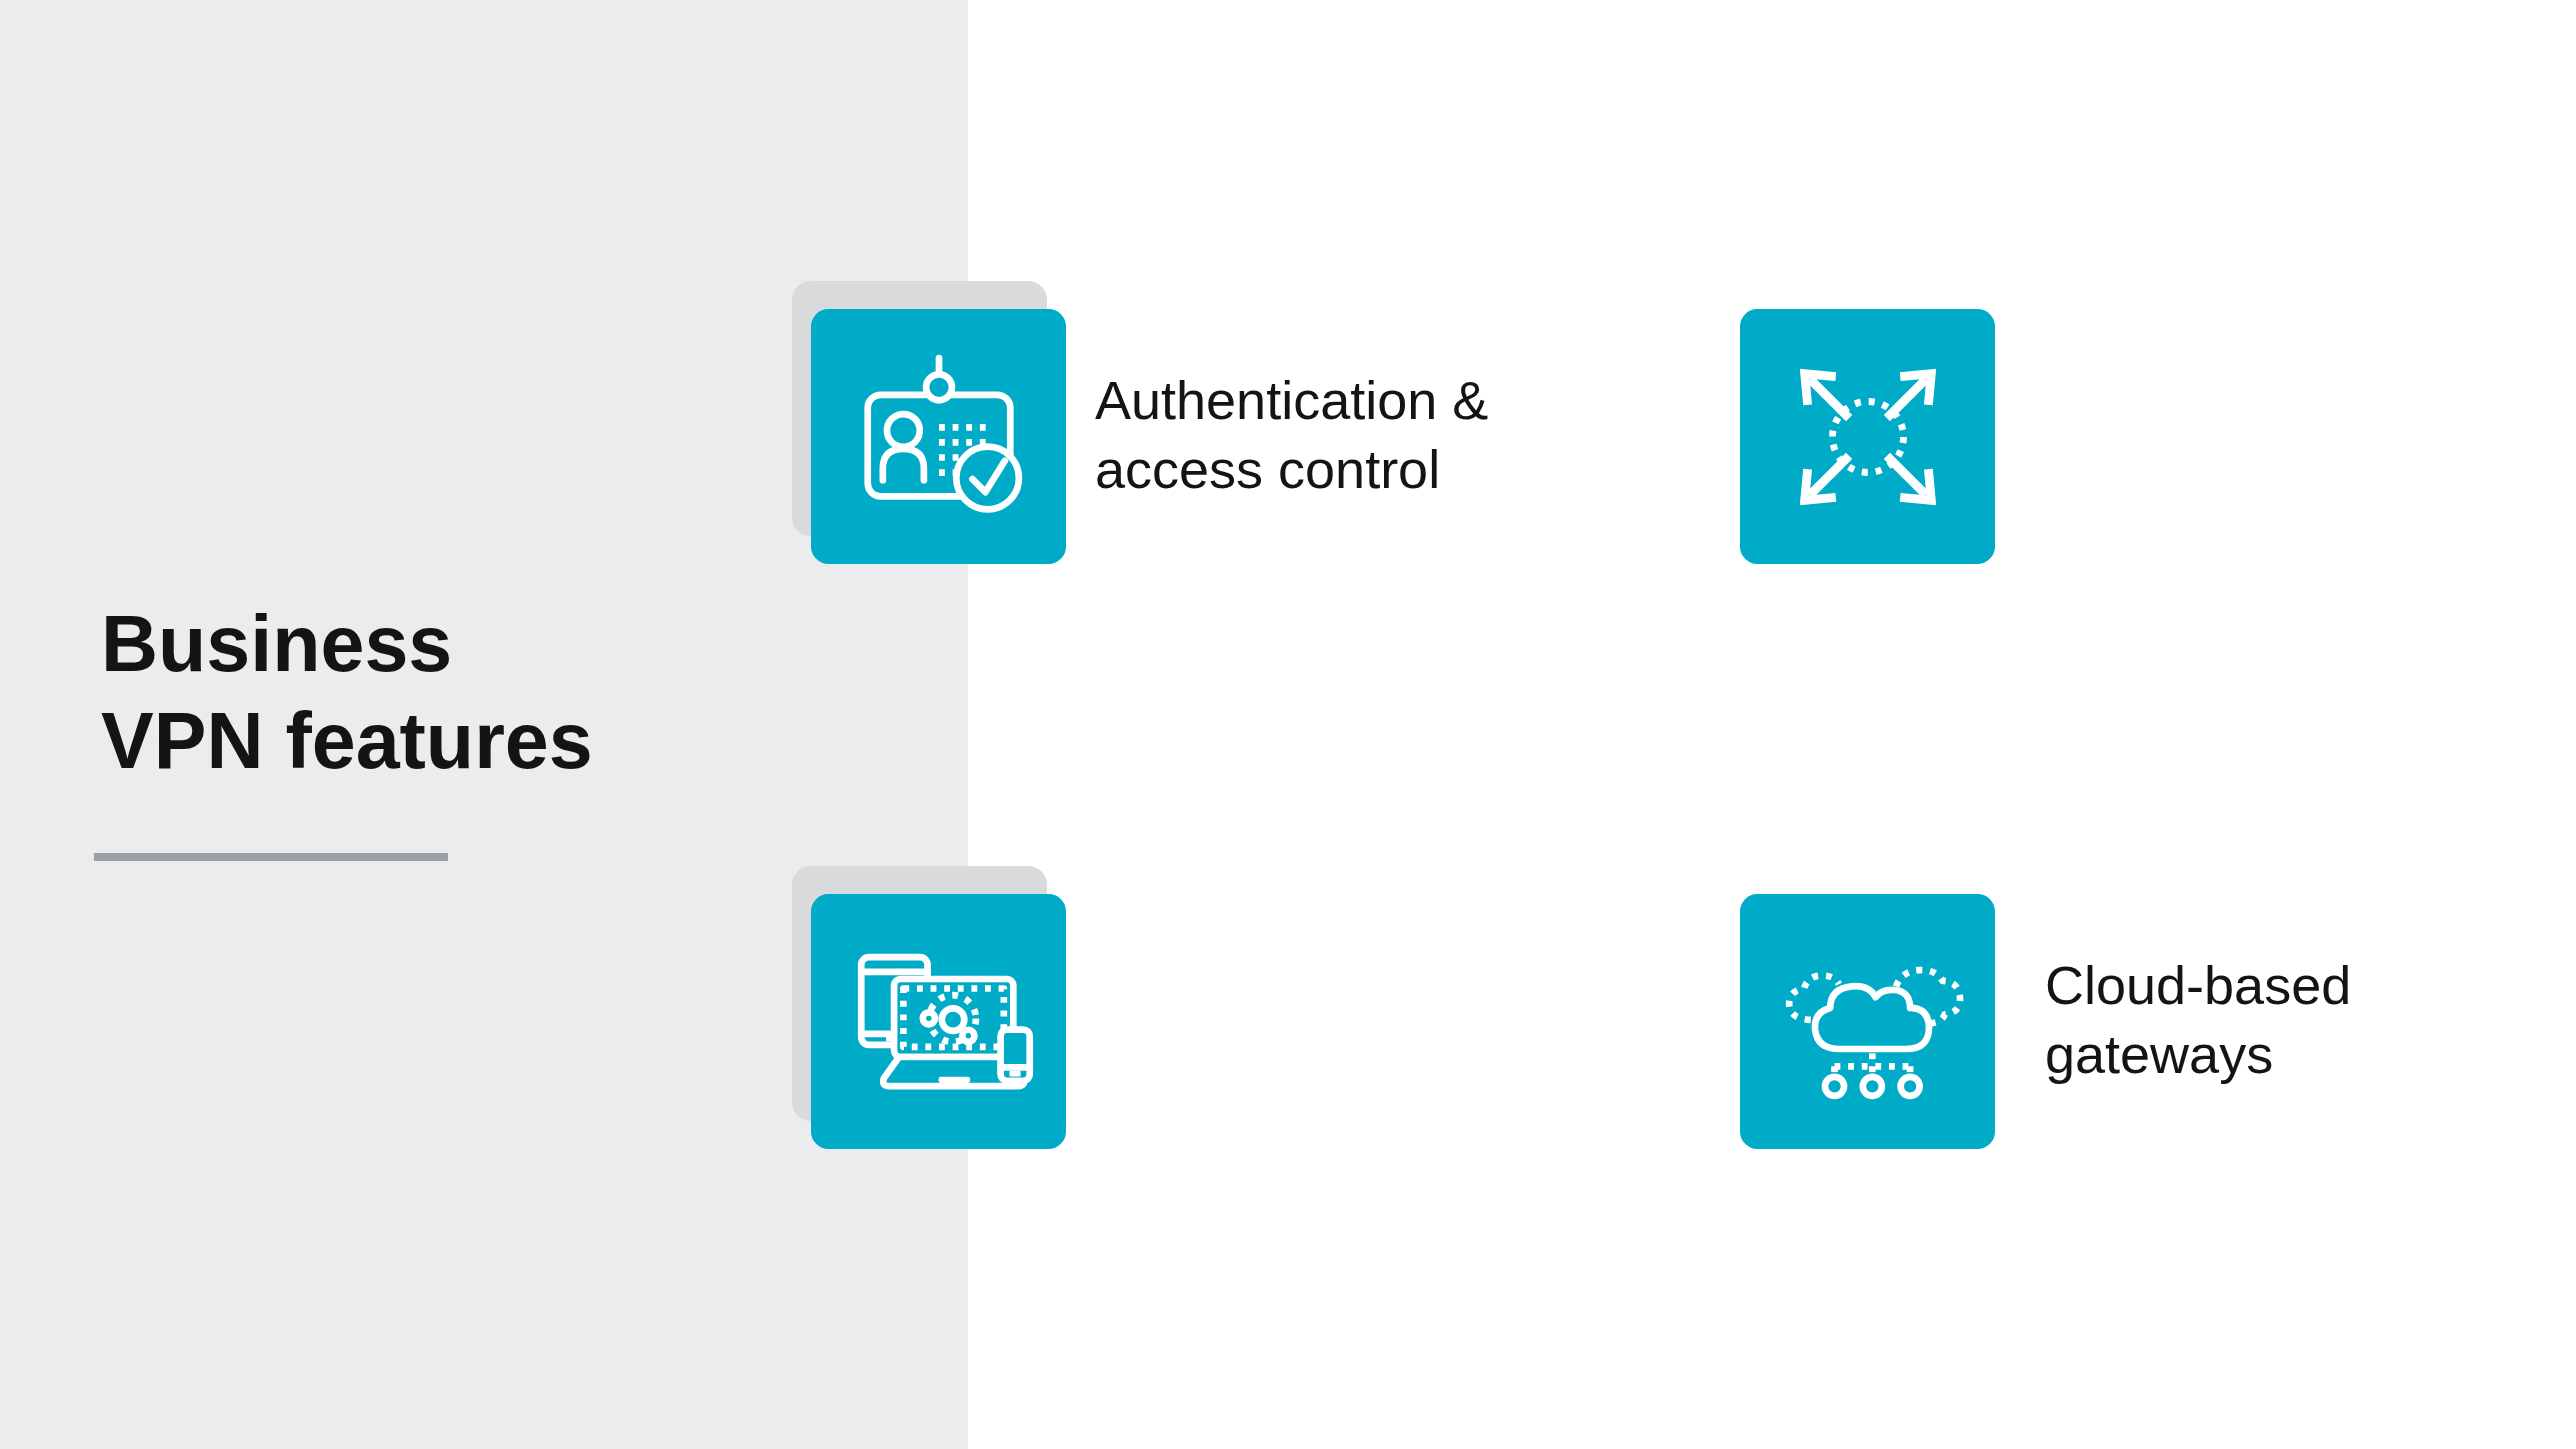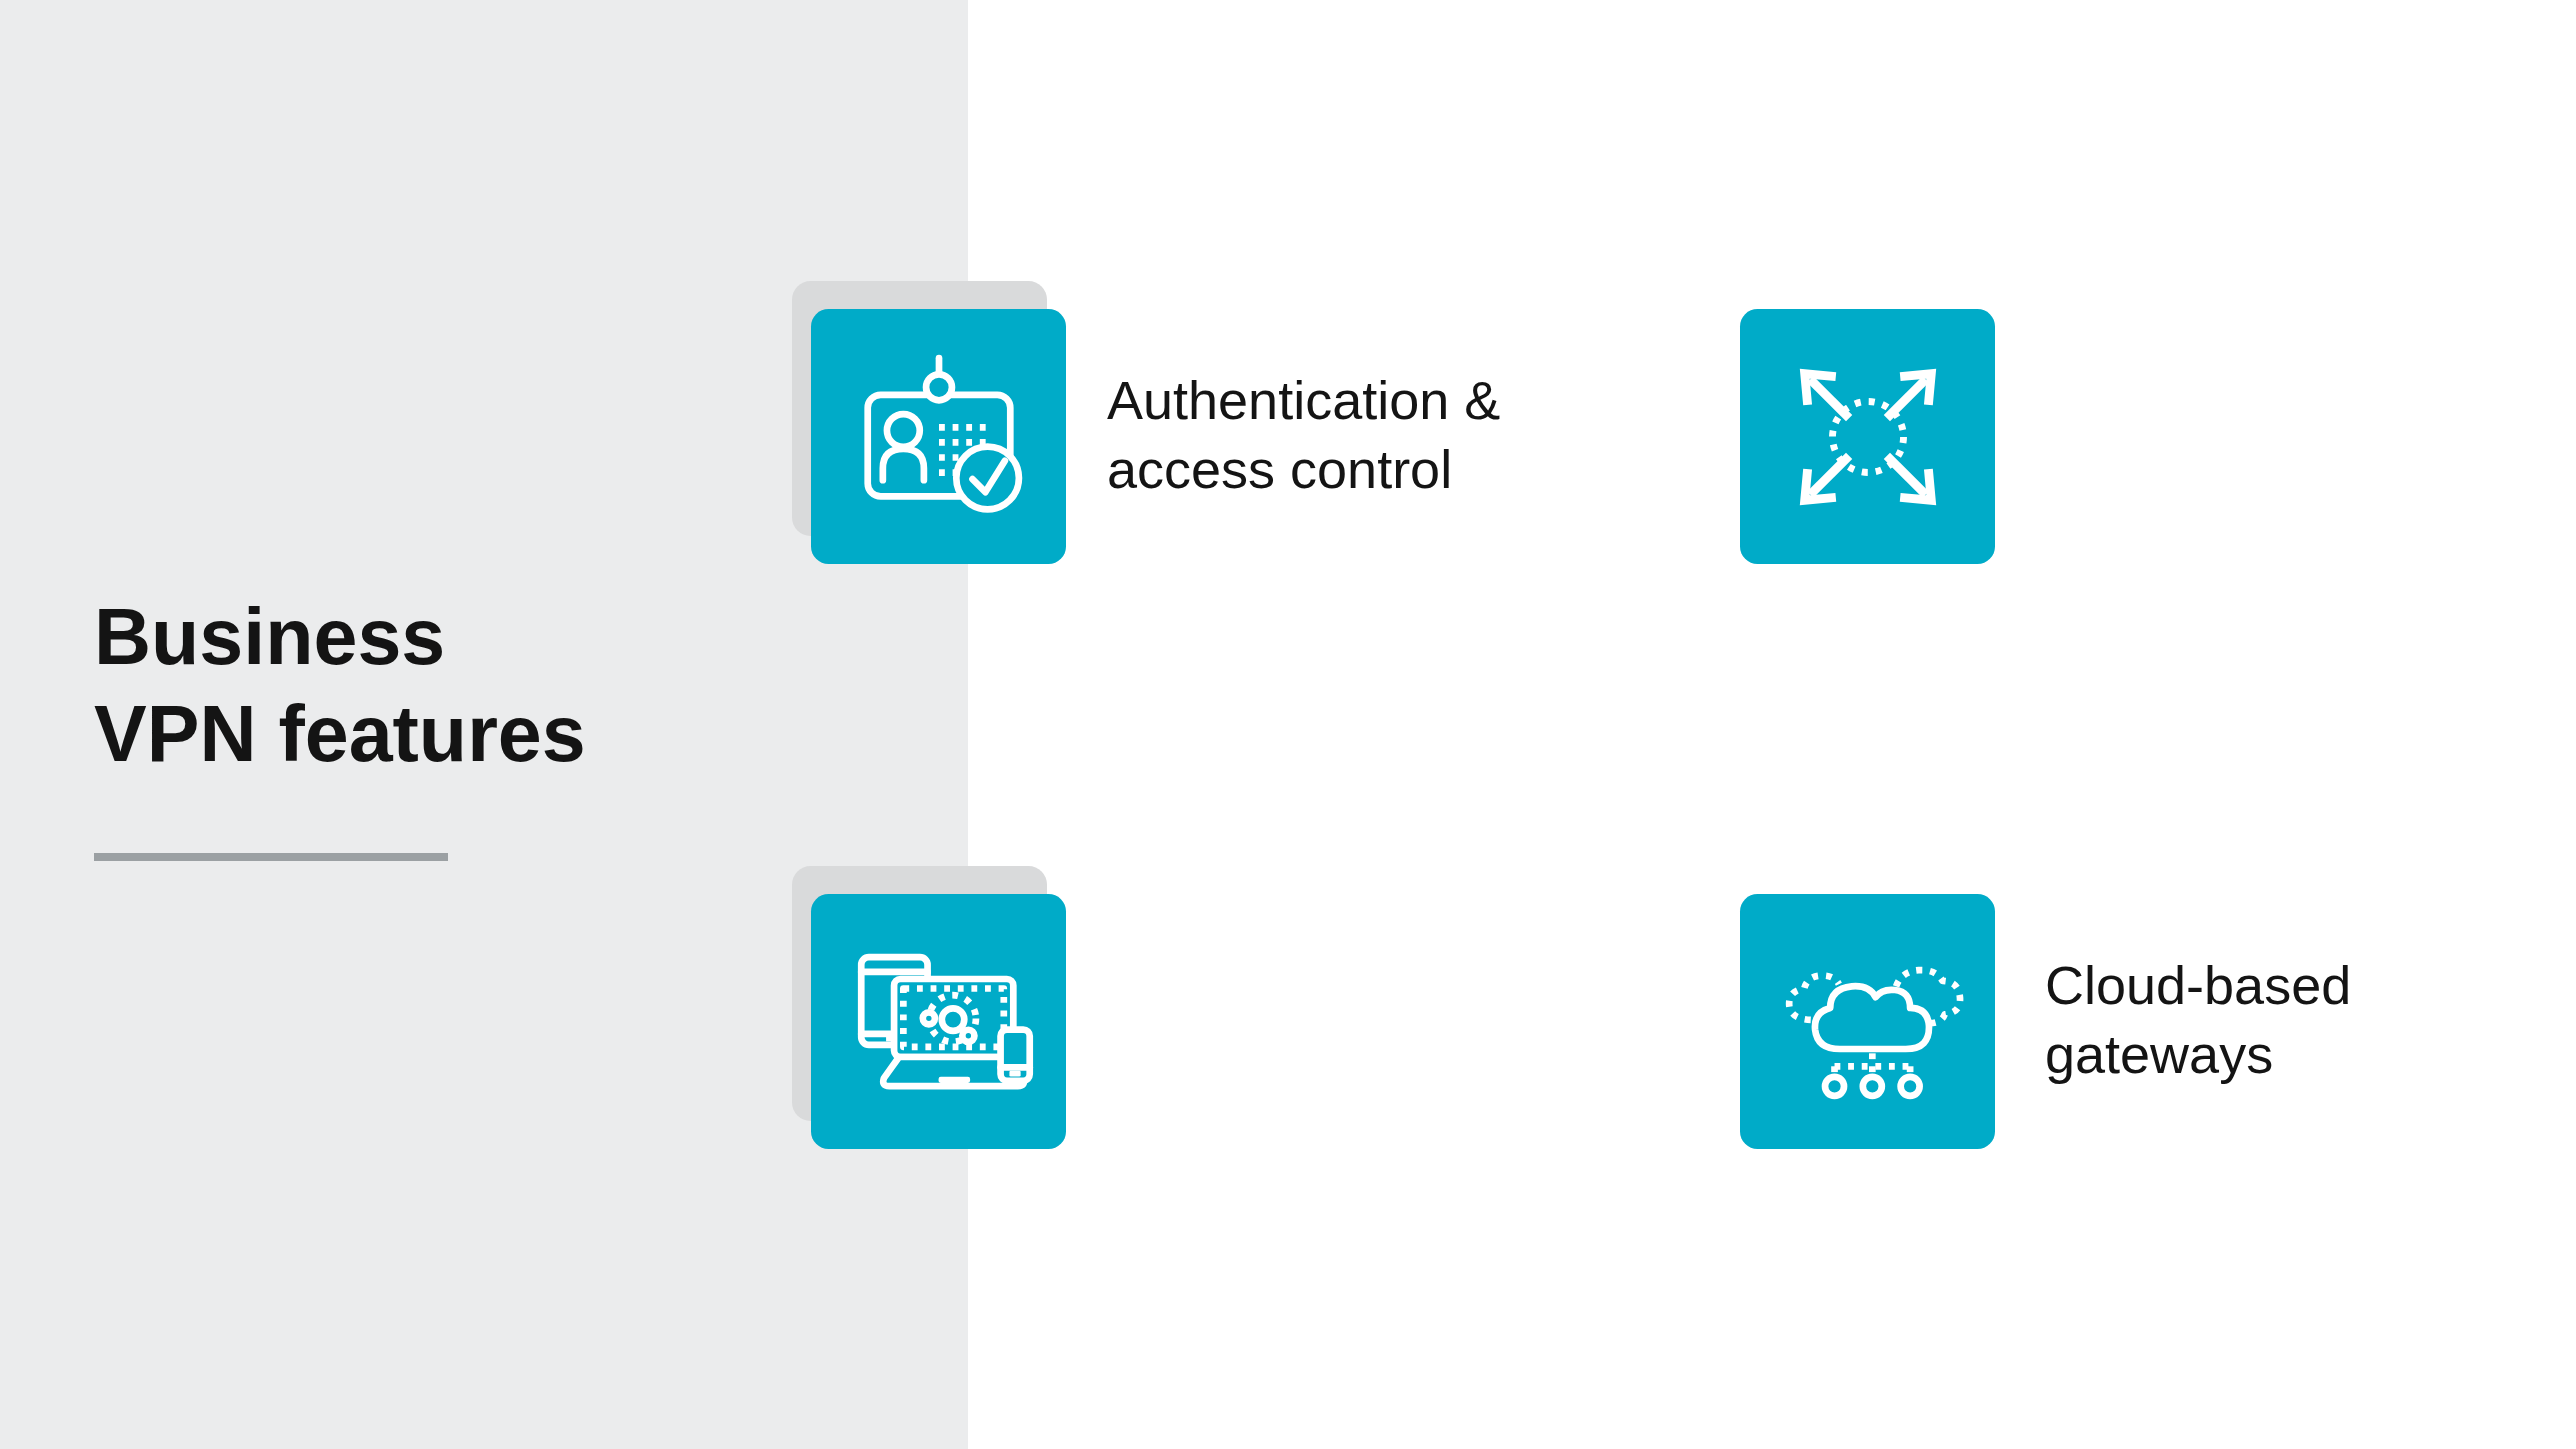--- a/index.html
+++ b/index.html
@@ -20,21 +20,21 @@
     background:var(--background);
     font-family:"Liberation Sans", sans-serif;
   }
   .panel{
     position:absolute;left:0;top:0;
     width:968px;height:1449px;
     background:var(--panel);
   }
   .title{
     position:absolute;left:93px;top:587px;
-    margin:1px;
+    margin:8px;
     font-size:79px;line-height:97px;font-weight:700;
     letter-spacing:0;
     color:var(--ink);
     white-space:pre-line;
   }
   .rule{
     position:absolute;left:94px;top:853px;
     width:354px;height:8.2px;
     background:var(--underline);
   }
@@ -54,21 +54,21 @@
   .tile-1{left:811px;top:309px;}
   .tile-2{left:1740px;top:309px;}
   .tile-3{left:811px;top:894px;}
   .tile-4{left:1740px;top:894px;}
   .label{
     position:absolute;
     font-size:54px;line-height:69px;font-weight:400;
     color:var(--ink);
     white-space:pre-line;
   }
-  .label-1{left:1095px;top:366px;margin-left:12px;}
+  .label-1{left:1095px;top:366px;}
   .label-2{left:2045px;top:401px;}
   .label-3{left:1095px;top:951px;}
   .label-4{left:2045px;top:951px;}
   .ic{display:block;}
   .ic *{fill:none;stroke:var(--icon);stroke-width:3.1;stroke-linecap:round;stroke-linejoin:round;}
   .ic .d{stroke-dasharray:2.7 3.6;stroke-linecap:butt;}
   .ic .cover{fill:var(--tile);}
   .ic .solid{fill:var(--icon);stroke:none;}
   .ic .thick{stroke-width:4;stroke-linecap:butt;stroke-linejoin:miter;}
 </style>

